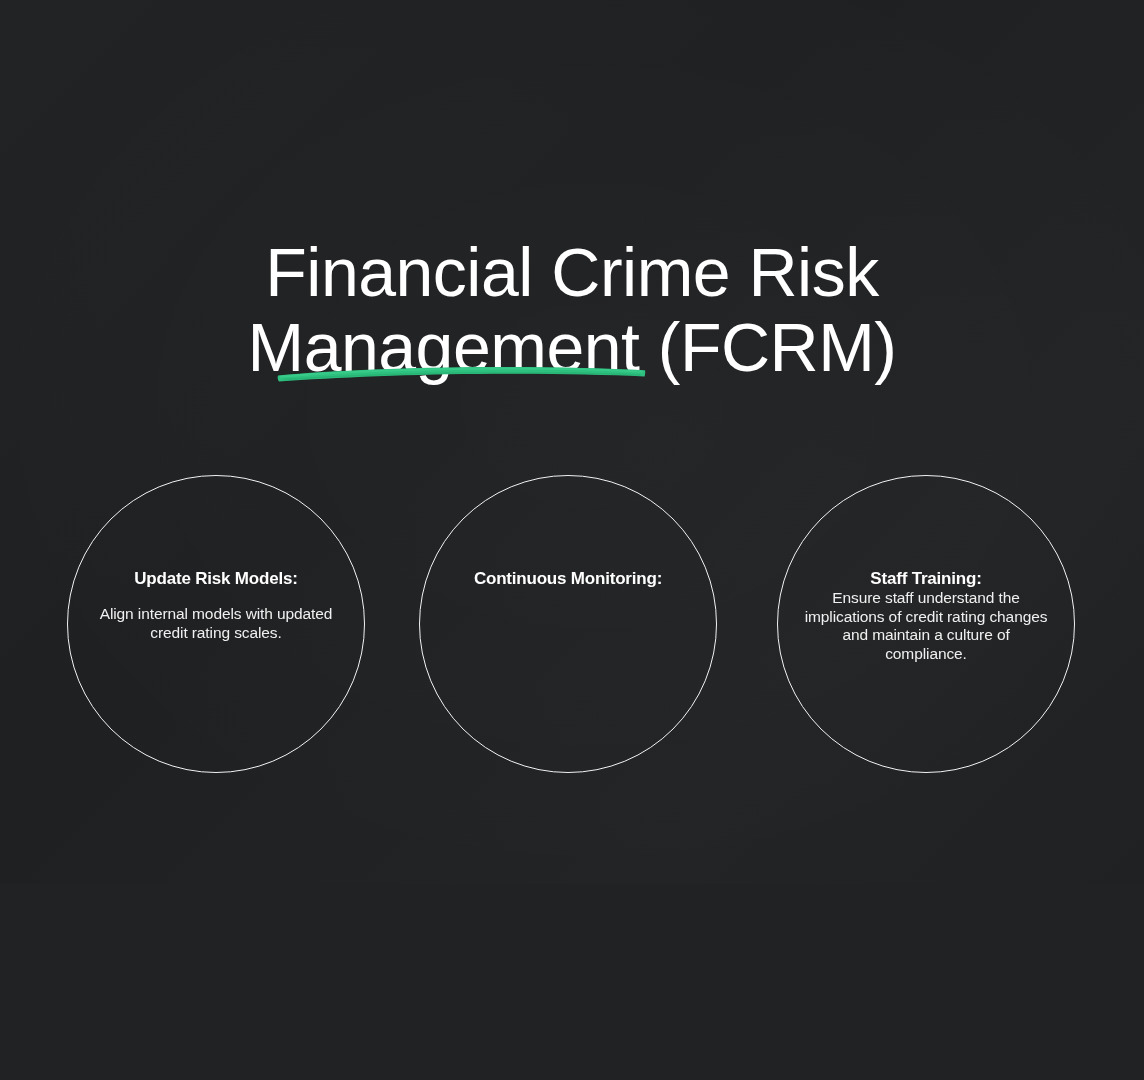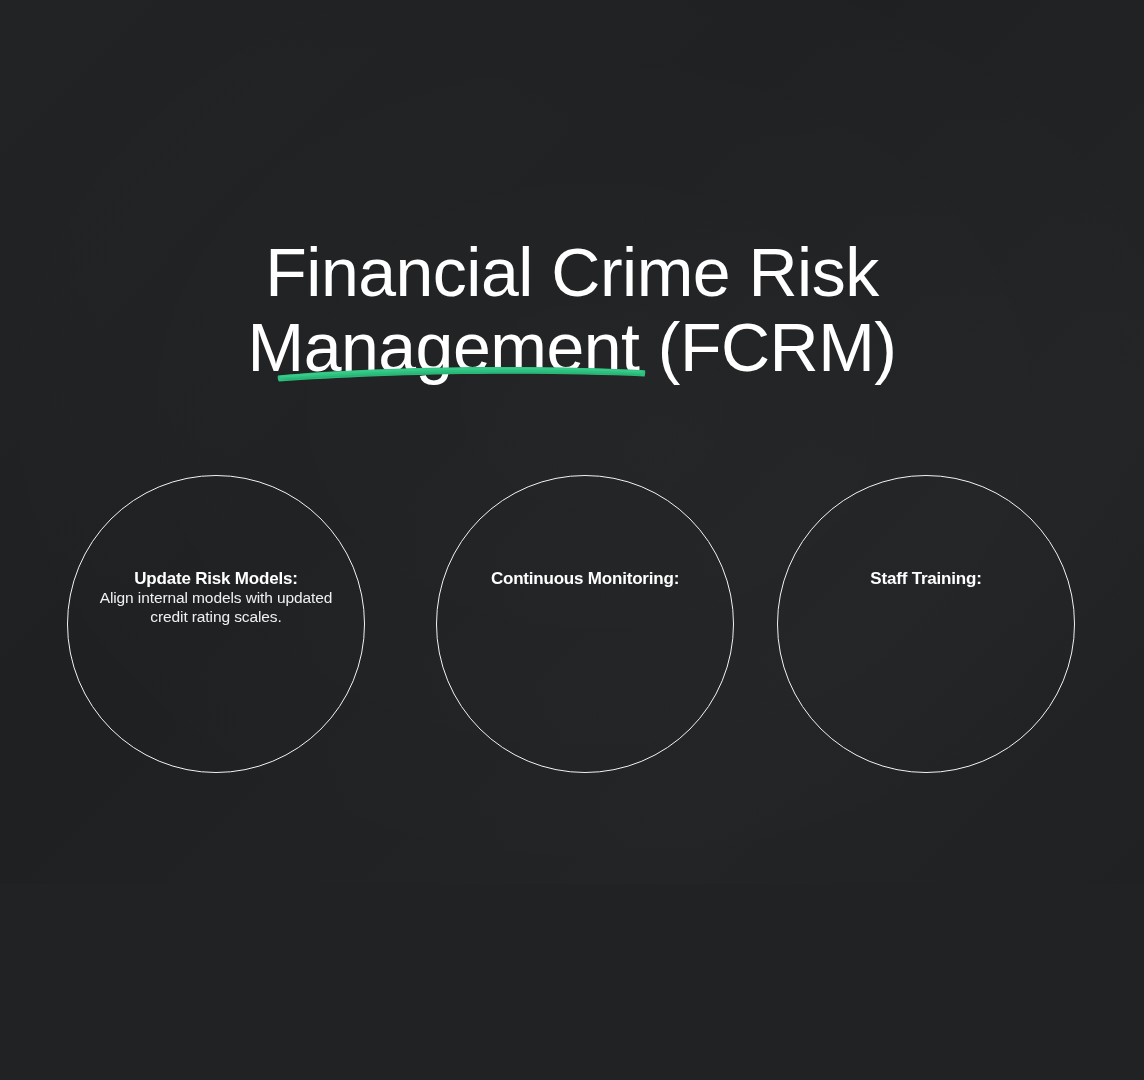--- a/index.html
+++ b/index.html
@@ -76,22 +76,22 @@
     height: 298px;
     border: 1.1px solid #f2f2f2;
     border-radius: 50%;
     box-sizing: border-box;
     display: flex;
     flex-direction: column;
     align-items: center;
     justify-content: flex-start;
     padding-top: 93px;
   }
-  .circle-1 { left: 67px; }
-  .circle-2 { left: 436px; }
+  .circle-1 { left: 67px; gap: 16px; }
+  .circle-2 { left: 419px; }
   .circle-3 { left: 777px; }
 
   .circle-heading {
     color: #ffffff;
     font-size: 17px;
     line-height: 20px;
     font-weight: 700;
     letter-spacing: -0.2px;
     text-align: center;
     white-space: nowrap;
@@ -133,16 +133,17 @@
       <div class="circle-heading">Update Risk Models:</div>
       <div class="circle-body">Align internal models with updated credit rating scales.</div>
     </div>
 
     <div class="circle circle-2">
       <div class="circle-heading">Continuous Monitoring:</div>
     </div>
 
     <div class="circle circle-3">
       <div class="circle-heading">Staff Training:</div>
+      <div class="circle-body">Ensure staff understand the implications of credit rating changes and maintain a culture of compliance.</div>
     </div>
 
   </div>
 </div>
 
 </body></html>

